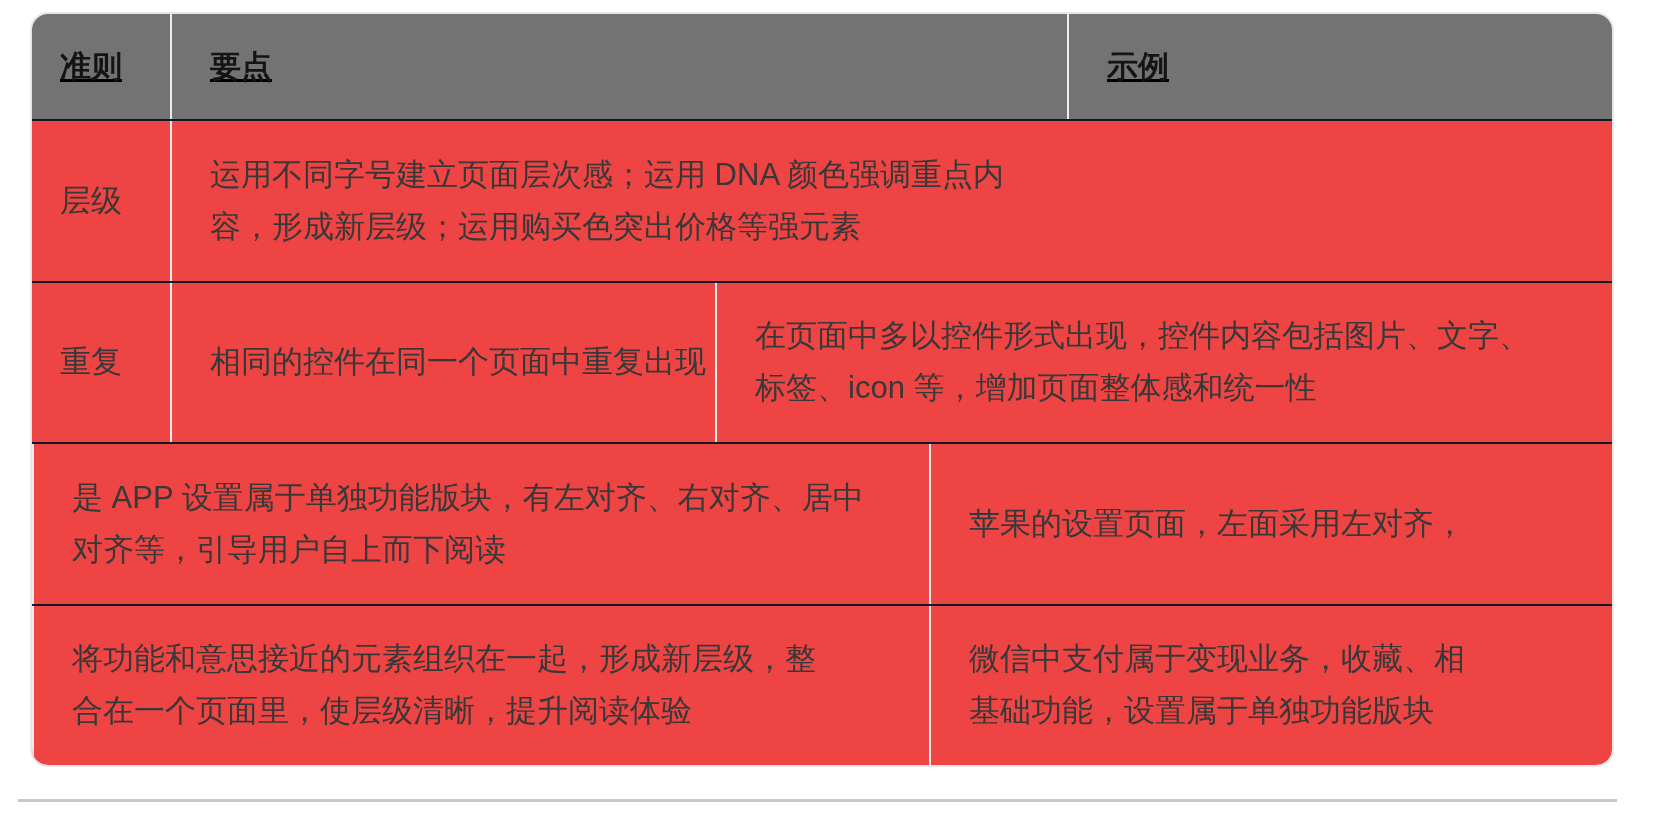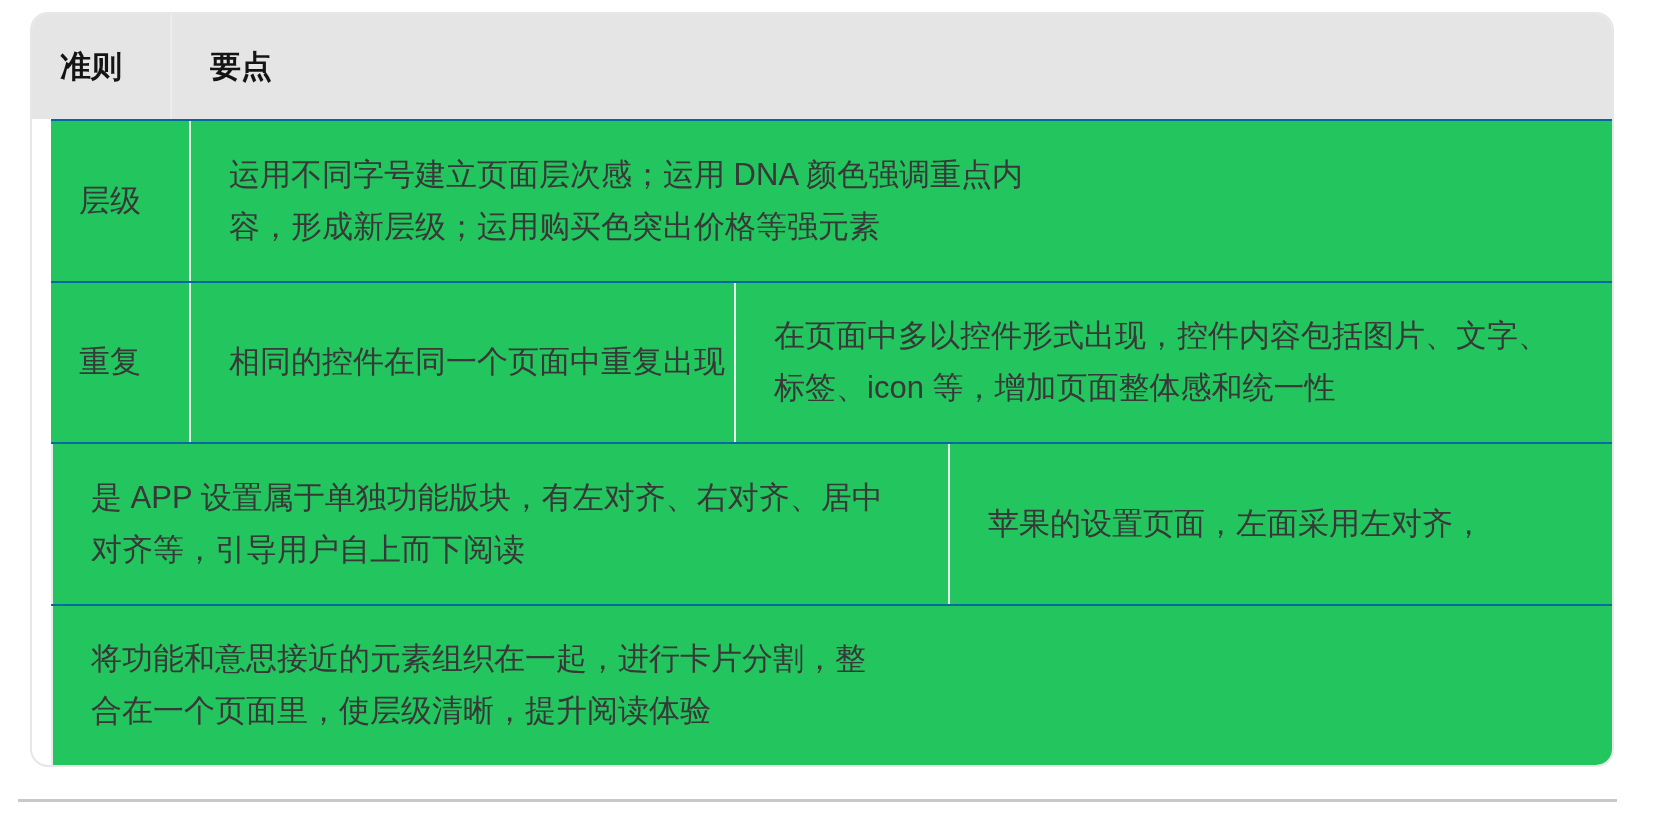--- a/index.html
+++ b/index.html
@@ -20,28 +20,28 @@
     display: flex;
     flex-direction: column;
   }
   .row {
     display: flex;
     flex-direction: row;
     width: 100%;
   }
   .row.header {
     height: 105px;
-    background: #e5e5e5;
+    background: #737373;
     flex: 0 0 auto;
+    text-decoration: underline;
   }
   .row.body {
     flex: 1 1 0;
-    border-top: 2px solid #0369a1;
-    background: #22c55e;
-    margin-left: 19px;
+    border-top: 2px solid #0f172a;
+    background: #ef4444;
   }
   .cell {
     display: flex;
     align-items: center;
     height: 100%;
     overflow: hidden;
   }
   .col-criterion { width: 138px; flex: 0 0 auto; padding-left: 28px; }
   .col-points    { width: 897px; flex: 0 0 auto; padding-left: 38px; border-left: 2px solid #ececec; }
   .col-example   { flex: 1 1 auto; padding-left: 38px; border-left: 2px solid #ececec; }
@@ -70,20 +70,23 @@
 
 <div class="table-wrap">
 
   <div class="row header">
     <div class="cell col-criterion">
       <span class="cell-text">准则</span>
     </div>
     <div class="cell col-points">
       <span class="cell-text">要点</span>
     </div>
+    <div class="cell col-example">
+      <span class="cell-text">示例</span>
+    </div>
   </div>
 
   <div class="row body">
     <div class="cell col-criterion">
       <span class="cell-text">层级</span>
     </div>
     <div class="cell col-points">
       <span class="cell-text">运用不同字号建立页面层次感；运用 DNA 颜色强调重点内
 容，形成新层级；运用购买色突出价格等强元素</span>
     </div>
@@ -107,20 +110,24 @@
       <span class="cell-text">是 APP 设置属于单独功能版块，有左对齐、右对齐、居中
 对齐等，引导用户自上而下阅读</span>
     </div>
     <div class="cell col-example">
       <span class="cell-text">苹果的设置页面，左面采用左对齐，</span>
     </div>
   </div>
 
   <div class="row body">
     <div class="cell col-points">
-      <span class="cell-text">将功能和意思接近的元素组织在一起，进行卡片分割，整
+      <span class="cell-text">将功能和意思接近的元素组织在一起，形成新层级，整
 合在一个页面里，使层级清晰，提升阅读体验</span>
+    </div>
+    <div class="cell col-example">
+      <span class="cell-text">微信中支付属于变现业务，收藏、相
+基础功能，设置属于单独功能版块</span>
     </div>
   </div>
 
 </div>
 
 <div class="bottom-rule"></div>
 
 </body></html>

